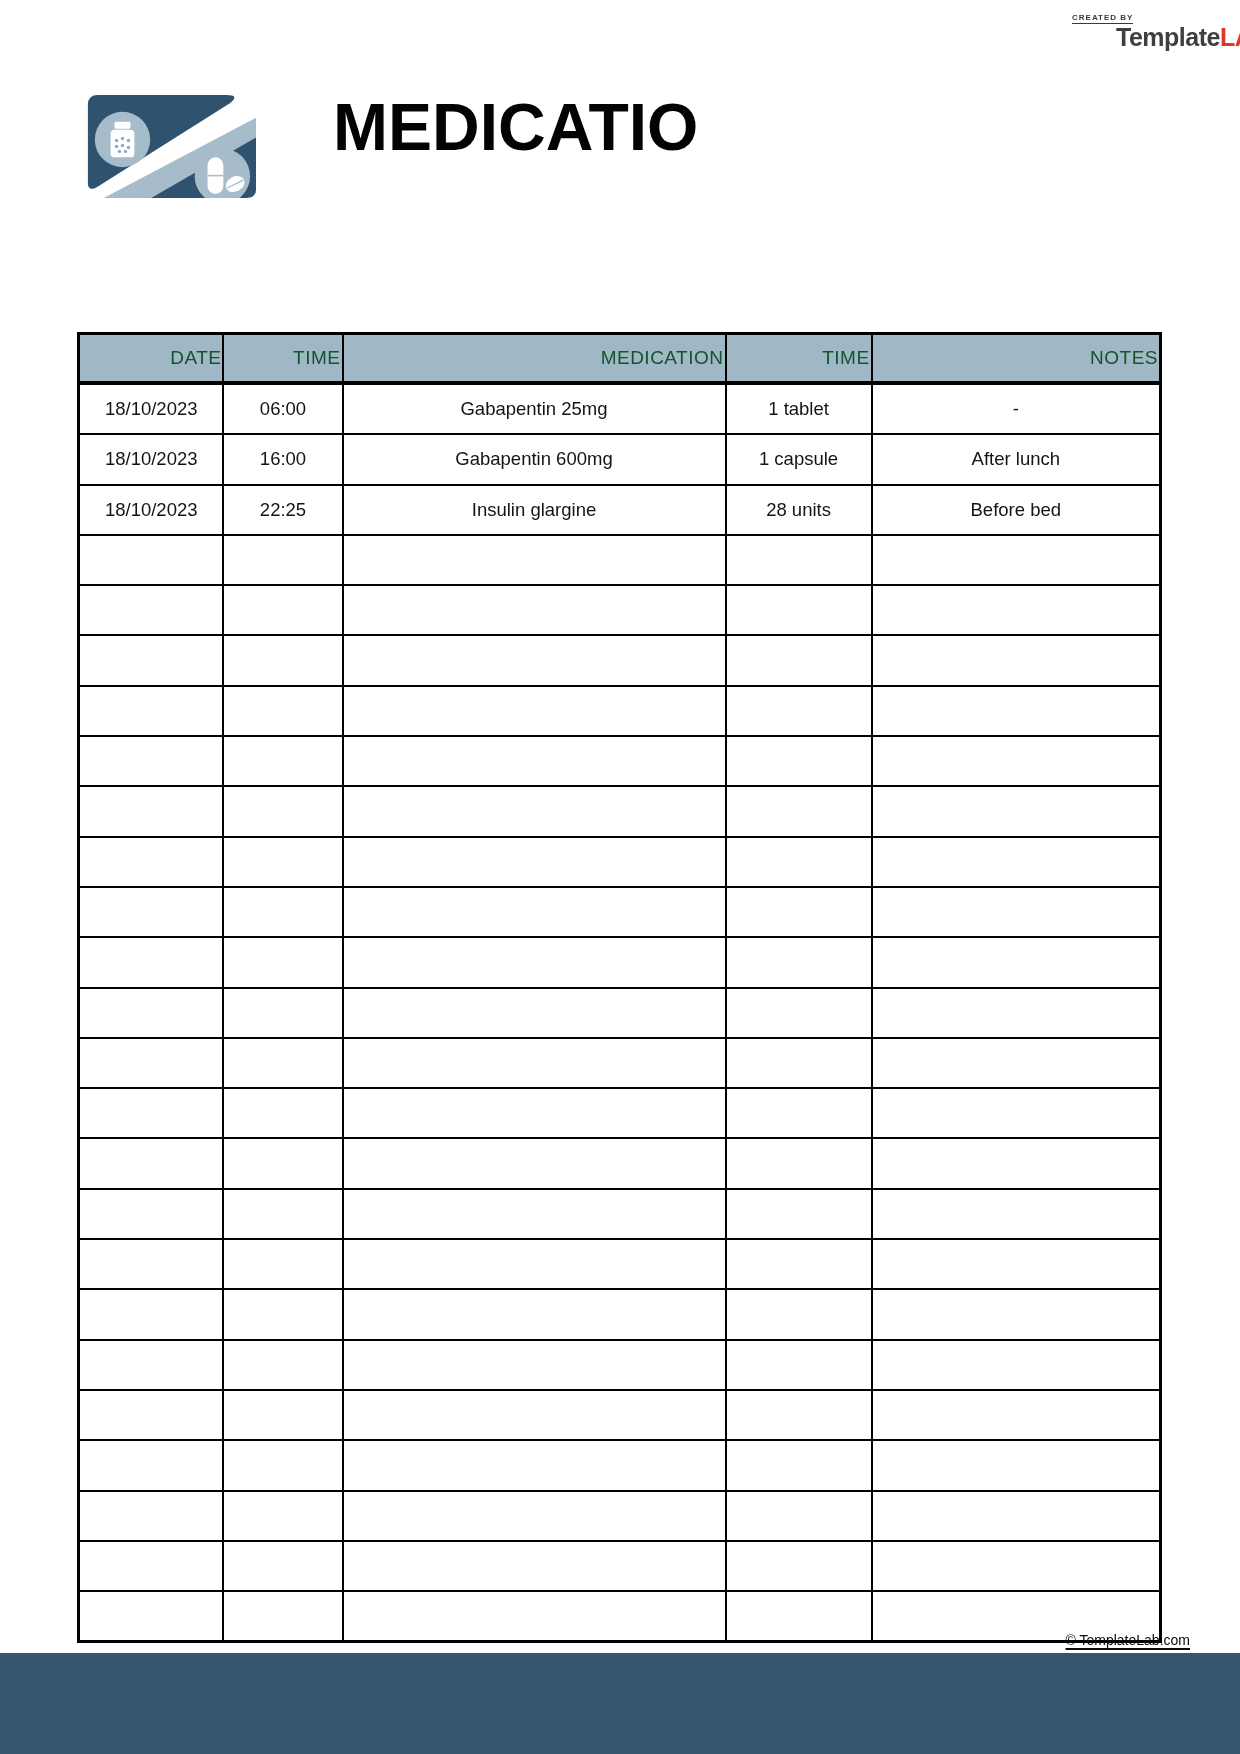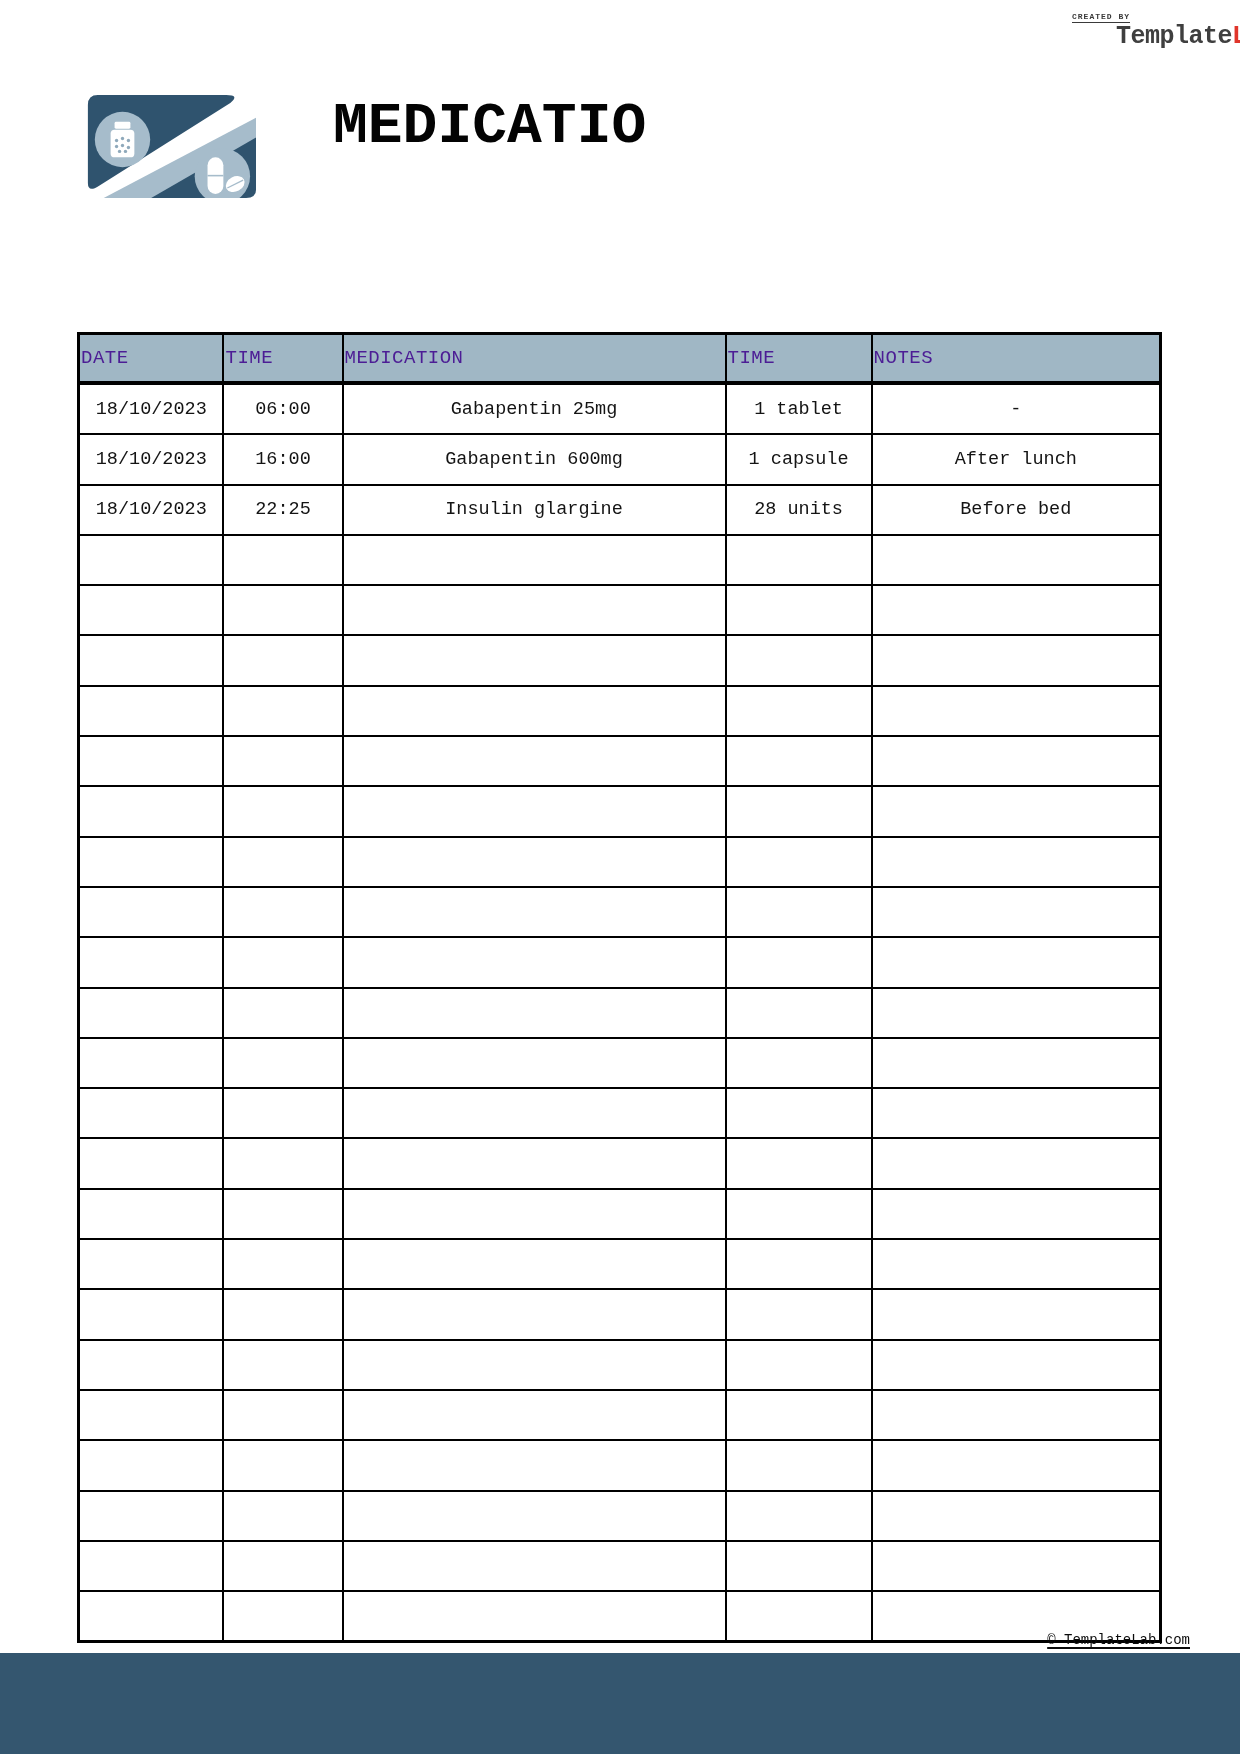--- a/index.html
+++ b/index.html
@@ -1,49 +1,49 @@
 <!DOCTYPE html>
 <html><head>
 <meta charset="utf-8">
 <style>
   html,body{margin:0;padding:0;background:#e8e8e8;}
   .page{
     position:relative;
     width:1240px;height:1754px;
     margin:0 auto;
     background:#ffffff;
-    font-family:Liberation Mono, monospace;
+    font-family:Liberation Sans, sans-serif;
     overflow:hidden;
   }
 
   
   .brand{position:absolute;top:6px;left:1072px;width:150px;}
   .brand .created{font-size:8px;font-weight:bold;color:#3a3a3a;letter-spacing:1px;border-bottom:1px solid #3a3a3a;display:inline-block;padding-bottom:1px;}
   .brand .brandname{font-size:25px;font-weight:bold;line-height:26px;letter-spacing:-0.5px;margin-left:44px;}
   .brand .brandname .gray{color:#3f3f3f;}
   .brand .brandname .red{color:#e0352b;}
 
   
   .logo{position:absolute;left:78px;top:88px;}
-  .title{position:absolute;left:333px;top:96px;font-size:58px;font-weight:bold;color:#030303;line-height:62px;letter-spacing:0px;}
+  .title{position:absolute;left:333px;top:96px;font-size:66px;font-weight:bold;color:#030303;line-height:62px;letter-spacing:0px;}
   .subtitle{position:absolute;left:335px;top:172px;font-size:42px;font-weight:400;color:#a3bac8;line-height:46px;letter-spacing:2px;}
   .namebox{
     position:absolute;left:715px;top:93px;width:525px;height:130px;
     background:#34566f;display:flex;align-items:center;
   }
   .namebox .pname{color:#f4f8fa;font-size:29px;letter-spacing:1px;padding-left:56px;}
 
   
   .tablewrap{position:absolute;left:77px;top:332px;width:1085px;}
   table.log{width:100%;border-collapse:collapse;border:3px solid #000;table-layout:fixed;}
   table.log th{
     background:#a0b7c5;height:44px;
-    font-size:19px;font-weight:400;color:#4c1d95;letter-spacing:0.5px;
+    font-size:19px;font-weight:400;color:#14532d;letter-spacing:0.5px;
     border:2px solid #000;border-bottom:4px solid #000;
-    text-align:left;
+    text-align:right;
   }
   table.log td{
     height:46.3px;border:2px solid #000;
     font-size:18.5px;color:#141414;text-align:center;vertical-align:middle;
     white-space:nowrap;overflow:hidden;
   }
 
   
   .footer-link{
     position:absolute;top:1632px;right:50px;

